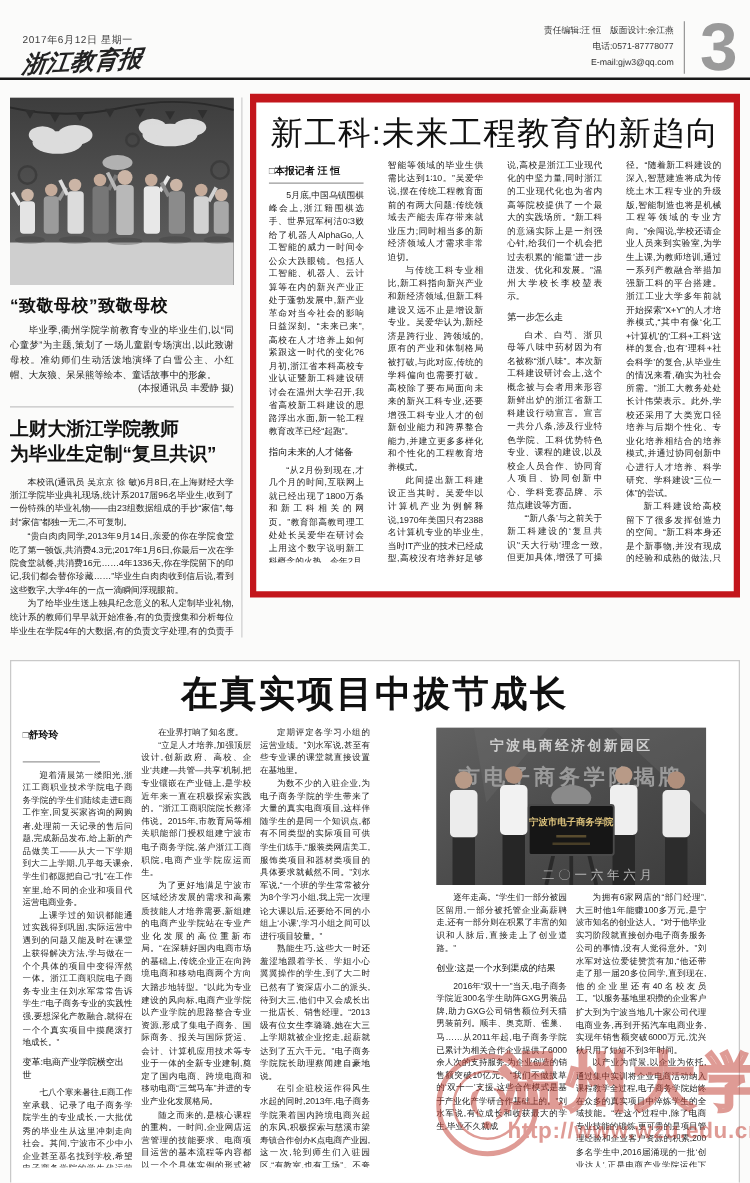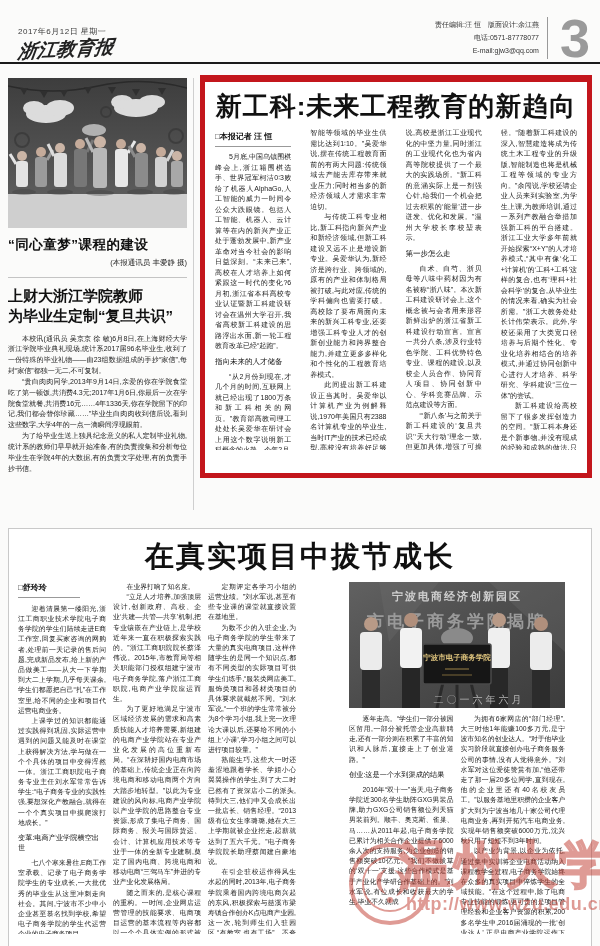--- a/index.html
+++ b/index.html
@@ -27,21 +27,21 @@
   .cap-title{font-size:13.5px;font-weight:bold;color:#111;margin:8px 0 4px 0;letter-spacing:.5px;}
   .cap-body{font-size:7.5px;line-height:1.6;text-align:justify;color:#222;margin:0;text-indent:2em;}
   .cap-credit{font-size:7.5px;text-align:right;color:#222;margin:0;}
   .lc-div{border:none;border-top:1px solid #c4c4c4;margin:9px 0 8px 0;}
   .lc-title{font-size:15px;font-weight:bold;line-height:1.35;color:#111;margin:0 0 7px 0;}
   .left-col .para{font-size:7px;line-height:1.55;text-align:justify;text-indent:2em;margin:0;color:#222;}
 
   
   .red-box{position:absolute;left:200px;top:75px;width:392px;height:403px;box-sizing:border-box;
            border:5px solid #c3161c;border-top-width:7px;background:#fff;padding:6px 10px;}
-  .main-title{font-size:26px;font-weight:bold;color:#111;text-align:center;letter-spacing:1px;
+  .main-title{font-size:26px;font-weight:normal;color:#111;text-align:center;letter-spacing:1px;
               margin:3px 0 2px 0;line-height:1.2;}
   .byline{font-size:8px;font-weight:bold;color:#111;padding:3px 0 4px 0;border-bottom:1px solid #999;margin-bottom:5px;}
   .rcols{display:flex;gap:19px;margin-top:6px;height:322px;overflow:hidden;}
   .rcol{flex:1;overflow:hidden;position:relative;}
   .rcol .para{font-size:7px;line-height:1.5;text-align:justify;text-indent:2em;margin:0;color:#222;}
   .para.noindent{text-indent:0;}
   .subhead{font-size:7.5px;font-weight:normal;color:#111;margin:5px 0;}
 
   
   .bottom-box{position:absolute;left:8px;top:508px;width:584px;height:433px;box-sizing:border-box;
@@ -52,21 +52,21 @@
   .bcol{width:88px;margin-right:7px;height:352px;overflow:hidden;}
   .bcol .para{font-size:6.8px;line-height:1.5;text-align:justify;text-indent:2em;margin:0;color:#222;}
   .bcol .subhead{font-size:7.2px;}
   .bspacer{width:46px;}
   .bright{width:216px;height:352px;overflow:hidden;}
   .photo2{display:block;width:216px;height:126px;background:#555;}
   .bunder{display:flex;gap:7px;margin-top:6px;height:220px;overflow:hidden;}
   .bucol{flex:1;overflow:hidden;}
   .bucol .para{font-size:6.8px;line-height:1.5;text-align:justify;text-indent:2em;margin:0;color:#222;}
   .bucol .subhead{font-size:7.2px;}
-  .author{font-size:8px;font-weight:bold;color:#111;padding-bottom:4px;border-bottom:1px solid #999;margin-bottom:6px;width:70%;}
+  .author{font-size:8px;font-weight:bold;color:#111;padding-bottom:16px;border-bottom:1px solid #999;margin-bottom:6px;width:70%;}
 
   
   .watermark{position:absolute;left:348px;top:828px;width:252px;height:112px;opacity:.5;z-index:6;
              pointer-events:none;overflow:hidden;text-align:right;}
   .wm-name{position:absolute;left:52px;top:4px;font-size:50px;font-weight:bold;letter-spacing:3px;
            font-family:"DejaVu Serif","Liberation Serif",serif;
            color:rgba(195,60,48,.25);-webkit-text-stroke:2px #c03a2e;white-space:nowrap;}
   .wm-url{position:absolute;left:58px;top:66px;font-size:18px;font-weight:bold;color:#c03a2e;letter-spacing:.5px;}
   .wm-seal{position:absolute;left:0;top:14px;}
 </style>
@@ -174,21 +174,22 @@
           </g>
       </g>
       <g fill="#3b3b3b" opacity="0.35">
         <ellipse cx="16" cy="114" rx="12" ry="3"></ellipse>
           <ellipse cx="52" cy="114" rx="13" ry="3"></ellipse>
           <ellipse cx="92" cy="115" rx="14" ry="3"></ellipse>
         <ellipse cx="132" cy="114" rx="13" ry="3"></ellipse>
           <ellipse cx="166" cy="114" rx="11" ry="3"></ellipse>
       </g>
     </svg>
-    <div class="cap-title">“同心童梦”课程的建设</div>
+    <div class="cap-title">“致敬母校”致敬母校</div>
+    <p class="cap-body">毕业季,衢州学院学前教育专业的毕业生们,以“同心童梦”为主题,策划了一场儿童剧专场演出,以此致谢母校。准幼师们生动活泼地演绎了白雪公主、小红帽、大灰狼、呆呆熊等绘本、童话故事中的形象。</p>
     <p class="cap-credit">(本报通讯员 丰爱静 摄)</p>
     <hr class="lc-div">
     <h3 class="lc-title"><span>上财大浙江学院教师</span><br>
         <span>为毕业生定制“复旦共识”</span></h3>
     <div>
         <p class="para">本校讯(通讯员 吴京京 徐 敏)6月8日,在上海财经大学浙江学院毕业典礼现场,统计系2017届96名毕业生,收到了一份特殊的毕业礼物——由23组数据组成的手抄“家信”,每封“家信”都独一无二,不可复制。</p>
         <p class="para">“贵白肉肉同学,2013年9月14日,亲爱的你在学院食堂吃了第一顿饭,共消费4.3元;2017年1月6日,你最后一次在学院食堂就餐,共消费16元……4年1336天,你在学院留下的印记,我们都会替你珍藏……”毕业生白肉肉收到信后说,看到这些数字,大学4年的一点一滴瞬间浮现眼前。</p>
         <p class="para">为了给毕业生送上独具纪念意义的私人定制毕业礼物,统计系的教师们早早就开始准备,有的负责搜集和分析每位毕业生在学院4年的大数据,有的负责文字处理,有的负责手抄书信。</p>
       </div>
   </aside>

